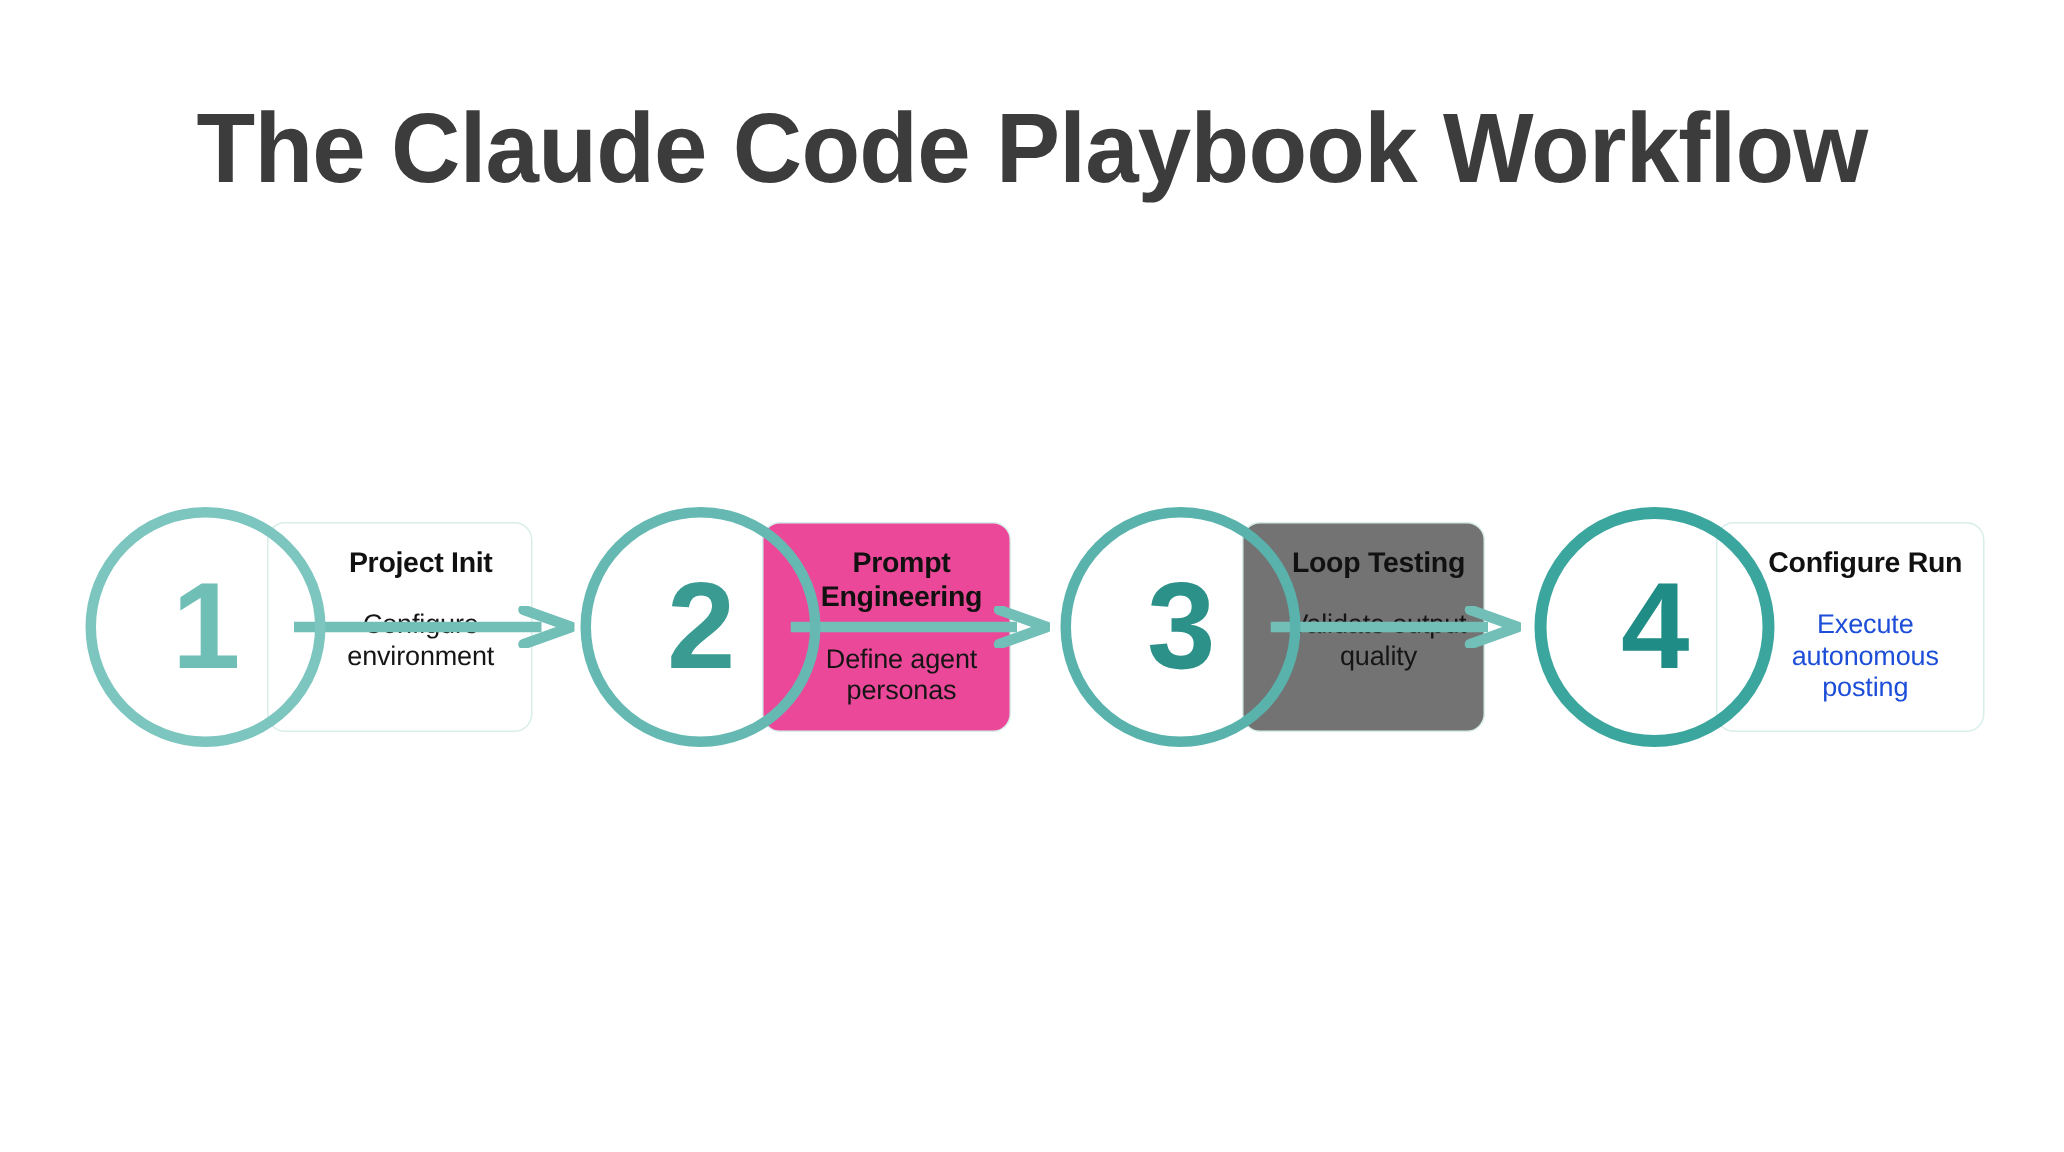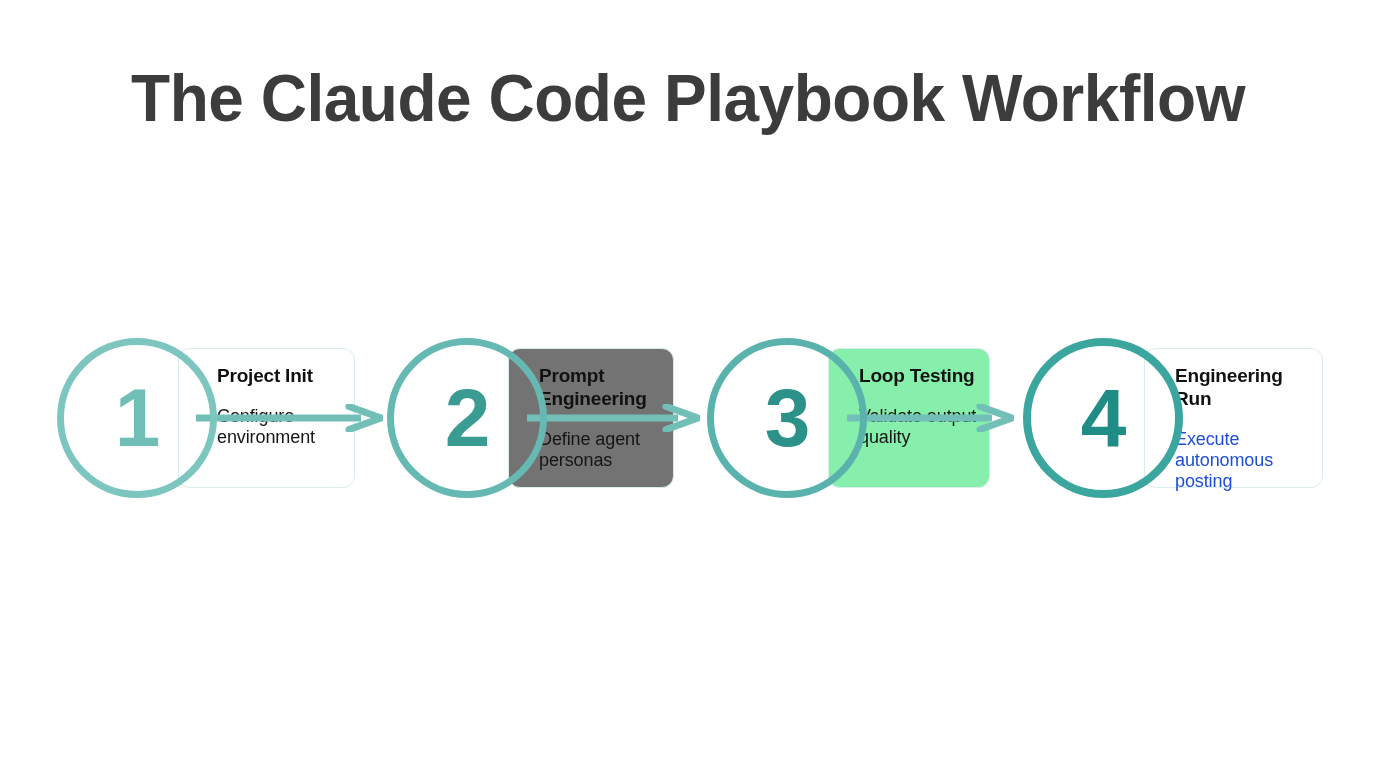--- a/index.html
+++ b/index.html
@@ -53,20 +53,21 @@
   
   .card {
     position: absolute;
     top: 348px;
     height: 140px;
     box-sizing: border-box;
     background: #ffffff;
     border: 1.5px solid #d8eeea;
     border-radius: 12px;
     z-index: 1;
+    text-align: center;
   }
 
   .card-text {
     position: absolute;
     top: 15px;
     bottom: 12px;
     right: 10px;
     display: flex;
     flex-direction: column;
     justify-content: flex-start;
@@ -152,41 +153,41 @@
       </div>
       <div class="card" style="left: 178px; width: 177px; border-color: rgb(216, 238, 234); background: rgb(255, 255, 255);">
         <div class="card-text" style="left: 38px;">
           <div class="card-title" style="color: rgb(17, 17, 17);">Project Init</div>
           <div class="card-desc" style="color: rgb(21, 21, 21);">Configure environment</div>
         </div>
       </div>
       <div class="circle" style="left: 57px; border: 7px solid rgb(124, 198, 191);">
         <div class="circle-num" style="color: rgb(111, 191, 183);">1</div>
       </div>
-      <div class="card" style="left: 508px; width: 166px; border-color: rgb(216, 238, 234); background: #737373;">
+      <div class="card" style="left: 508px; width: 166px; border-color: rgb(216, 238, 234); background: #ec4899;">
         <div class="card-text" style="left: 30px;">
           <div class="card-title" style="color: rgb(17, 17, 17);">Prompt Engineering</div>
           <div class="card-desc" style="color: rgb(21, 21, 21);">Define agent personas</div>
         </div>
       </div>
       <div class="circle" style="left: 387px; border: 7px solid rgb(101, 185, 178);">
         <div class="circle-num" style="color: rgb(57, 155, 146);">2</div>
       </div>
-      <div class="card" style="left: 828px; width: 162px; border-color: rgb(216, 238, 234); background: #86efac;">
+      <div class="card" style="left: 828px; width: 162px; border-color: rgb(216, 238, 234); background: #737373;">
         <div class="card-text" style="left: 30px;">
           <div class="card-title" style="color: rgb(17, 17, 17);">Loop Testing</div>
           <div class="card-desc" style="color: rgb(21, 21, 21);">Validate output quality</div>
         </div>
       </div>
       <div class="circle" style="left: 707px; border: 7.5px solid rgb(89, 179, 172);">
         <div class="circle-num" style="color: rgb(43, 145, 137);">3</div>
       </div>
       <div class="card" style="left: 1144px; width: 179px; border-color: rgb(216, 238, 234); background: rgb(255, 255, 255);">
         <div class="card-text" style="left: 30px;">
-          <div class="card-title" style="color: rgb(17, 17, 17);">Engineering Run</div>
+          <div class="card-title" style="color: rgb(17, 17, 17);">Configure Run</div>
           <div class="card-desc" style="color: #1d4ed8;">Execute autonomous posting</div>
         </div>
       </div>
       <div class="circle" style="left: 1023px; border: 8px solid rgb(59, 166, 158);">
         <div class="circle-num" style="color: rgb(31, 141, 133);">4</div>
       </div>
     </div>
 
 </div>
 

